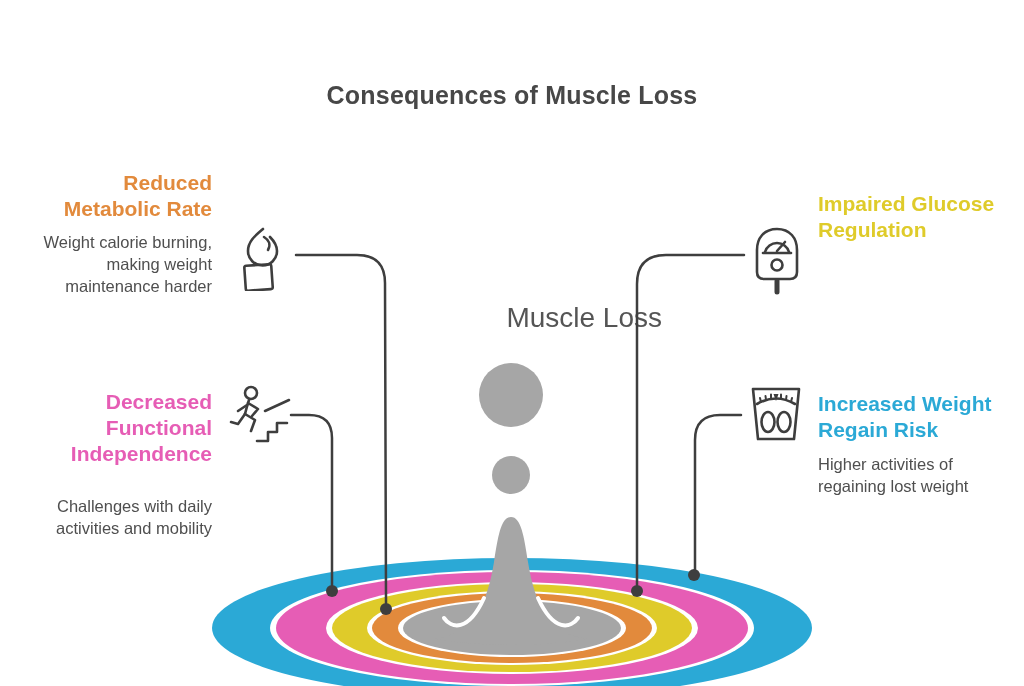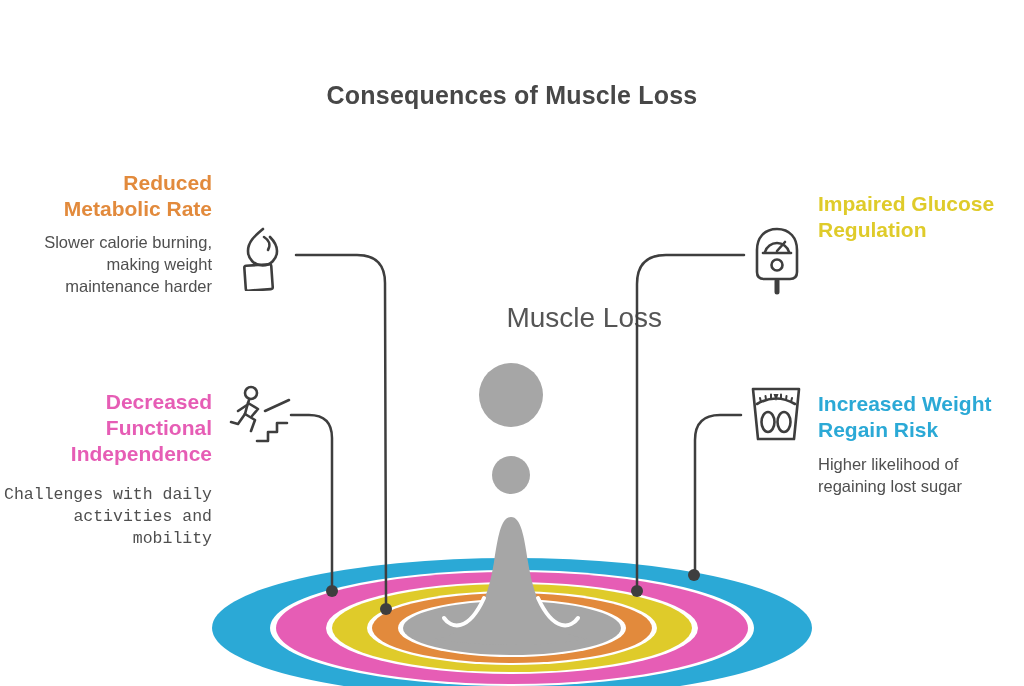--- a/index.html
+++ b/index.html
@@ -90,31 +90,31 @@
 
     <path class="connector" d="M 744 207 L 666 207 Q 637 207 637 236 L 637 537"></path>
     <circle class="dot" cx="637" cy="543" r="6"></circle>
 
     <path class="connector" d="M 741 367 L 720 367 Q 695 367 695 392 L 695 521"></path>
     <circle class="dot" cx="694" cy="527" r="6"></circle>
   </svg>
 
   <div class="abs callout-heading align-r c-orange" style="top:122px;right:812px;width:230px;">Reduced
 Metabolic Rate</div>
-  <div class="abs callout-body align-r" style="top:184px;right:812px;width:200px;">Slower calorie burning, making weight maintenance harder</div>
+  <div class="abs callout-body align-r" style="top:184px;right:812px;width:200px;">Weight calorie burning, making weight maintenance harder</div>
   <svg class="abs" style="left:231px;top:177px;" width="62" height="66" viewBox="0 0 62 66">
     <path class="icon-stroke" d="M 32 4 C 25 10 17 16 17 26 A 14.5 14.5 0 1 0 46 26 C 46 20 43 16 39 12"></path>
     <path class="icon-stroke" d="M 33 12 C 38 15 40 20 37 25"></path>
     <rect class="icon-stroke" x="14" y="40" width="27" height="25" rx="2" transform="rotate(-4 27 52)"></rect>
   </svg>
 
   <div class="abs callout-heading align-r c-pink" style="top:341px;right:812px;width:230px;">Decreased
 Functional
 Independence</div>
-  <div class="abs callout-body align-r" style="top:436px;right:812px;width:210px;font-family:Liberation Mono, monospace;">Challenges with daily activities and mobility</div>
+  <div class="abs callout-body align-r" style="top:448px;right:812px;width:210px;">Challenges with daily activities and mobility</div>
   <svg class="abs" style="left:227px;top:335px;" width="68" height="66" viewBox="0 0 68 66">
     <circle class="icon-stroke" cx="24" cy="10" r="6"></circle>
     <path class="icon-stroke" d="M 22 17 C 20 23 19 27 18 31"></path>
     <path class="icon-stroke" d="M 21 20 L 31 26 L 25 33"></path>
     <path class="icon-stroke" d="M 20 22 L 11 28"></path>
     <path class="icon-stroke" d="M 18 31 L 28 37 L 24 48"></path>
     <path class="icon-stroke" d="M 18 31 L 11 41 L 4 39"></path>
     <path class="icon-stroke" d="M 30 58 L 41 58 L 41 49 L 50 49 L 50 40 L 60 40"></path>
     <path class="icon-stroke" d="M 38 28 L 62 17"></path>
   </svg>
@@ -125,21 +125,21 @@
     <path class="icon-stroke" d="M 29 4 C 16 4 9 13 9 25 L 9 47 Q 9 54 16 54 L 42 54 Q 49 54 49 47 L 49 25 C 49 13 42 4 29 4 Z"></path>
     <path class="icon-stroke" d="M 17 27 A 12.5 12.5 0 0 1 41 27"></path>
     <path class="icon-stroke" d="M 15 28 L 43 28"></path>
     <path class="icon-stroke" d="M 29 26 L 37 17"></path>
     <circle class="icon-stroke" cx="29" cy="40" r="5.5"></circle>
     <path class="icon-stroke" style="stroke-width:5;" d="M 29 56 L 29 67"></path>
   </svg>
 
   <div class="abs callout-heading align-l c-blue" style="top:343px;left:818px;width:210px;">Increased Weight
 Regain Risk</div>
-  <div class="abs callout-body align-l" style="top:406px;left:818px;width:200px;">Higher likelihood of regaining lost sugar</div>
+  <div class="abs callout-body align-l" style="top:406px;left:818px;width:200px;">Higher activities of regaining lost weight</div>
   <svg class="abs" style="left:744px;top:335px;" width="64" height="62" viewBox="0 0 64 62">
     <path class="icon-stroke" d="M 9 6 L 55 6 L 50 56 L 14 56 Z"></path>
     <path class="icon-stroke" d="M 13 21 Q 32 10 51 21"></path>
     <path class="icon-stroke" style="stroke-width:2;" d="M 17 19 L 16 15 M 22 17 L 21.5 13 M 27 15.5 L 27 11.5 M 37 15.5 L 37 11.5 M 42 17 L 42.5 13 M 47 19 L 48 15"></path>
     <path class="icon-fill" d="M 29.5 11 L 34.5 11 L 32 18 Z"></path>
     <ellipse class="icon-stroke" cx="24" cy="39" rx="6.5" ry="10"></ellipse>
     <ellipse class="icon-stroke" cx="40" cy="39" rx="6.5" ry="10"></ellipse>
   </svg>
 
 </div>

